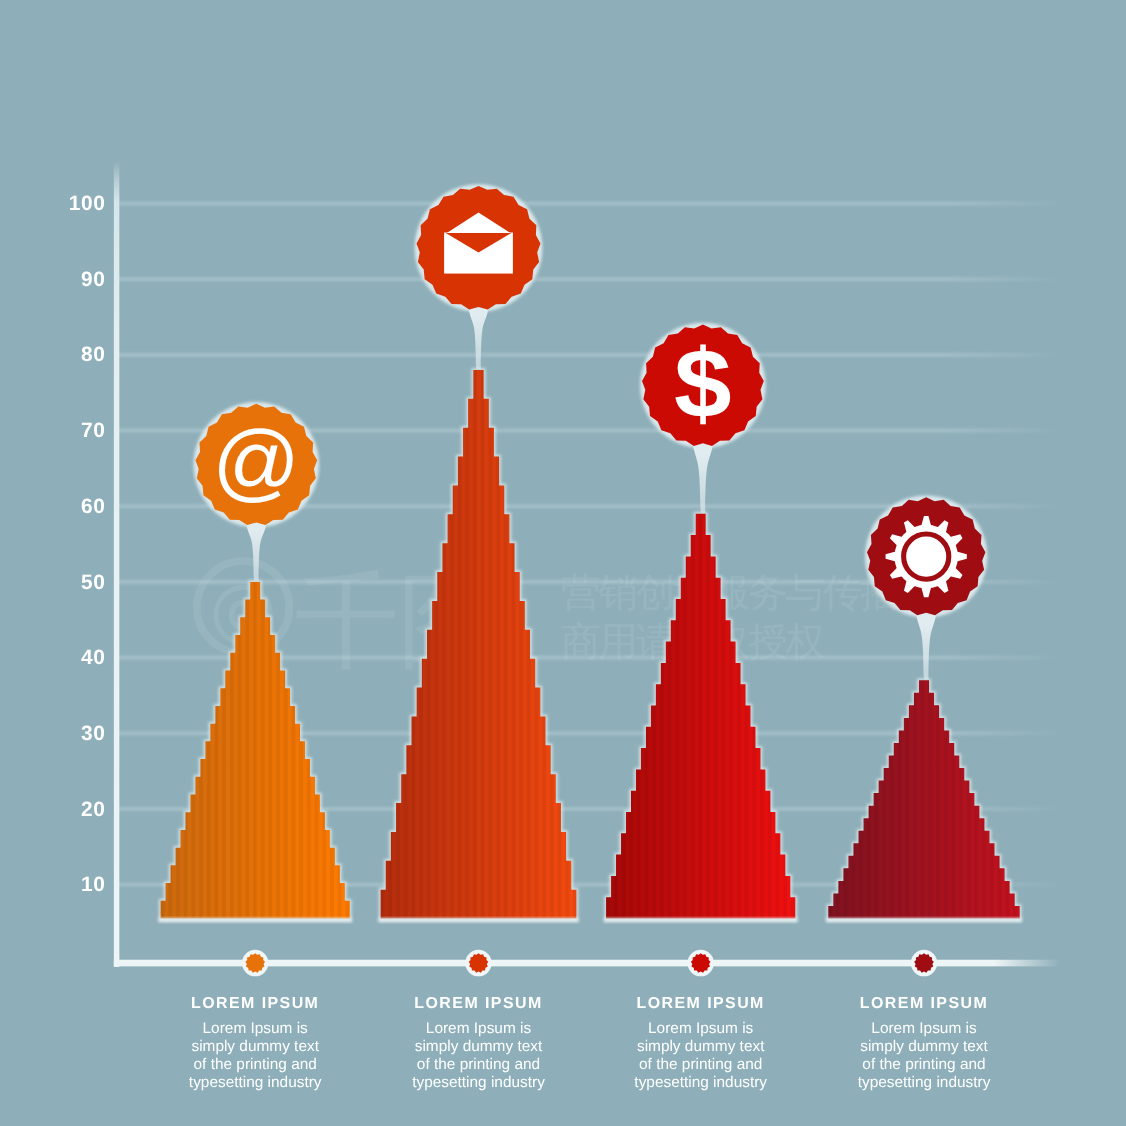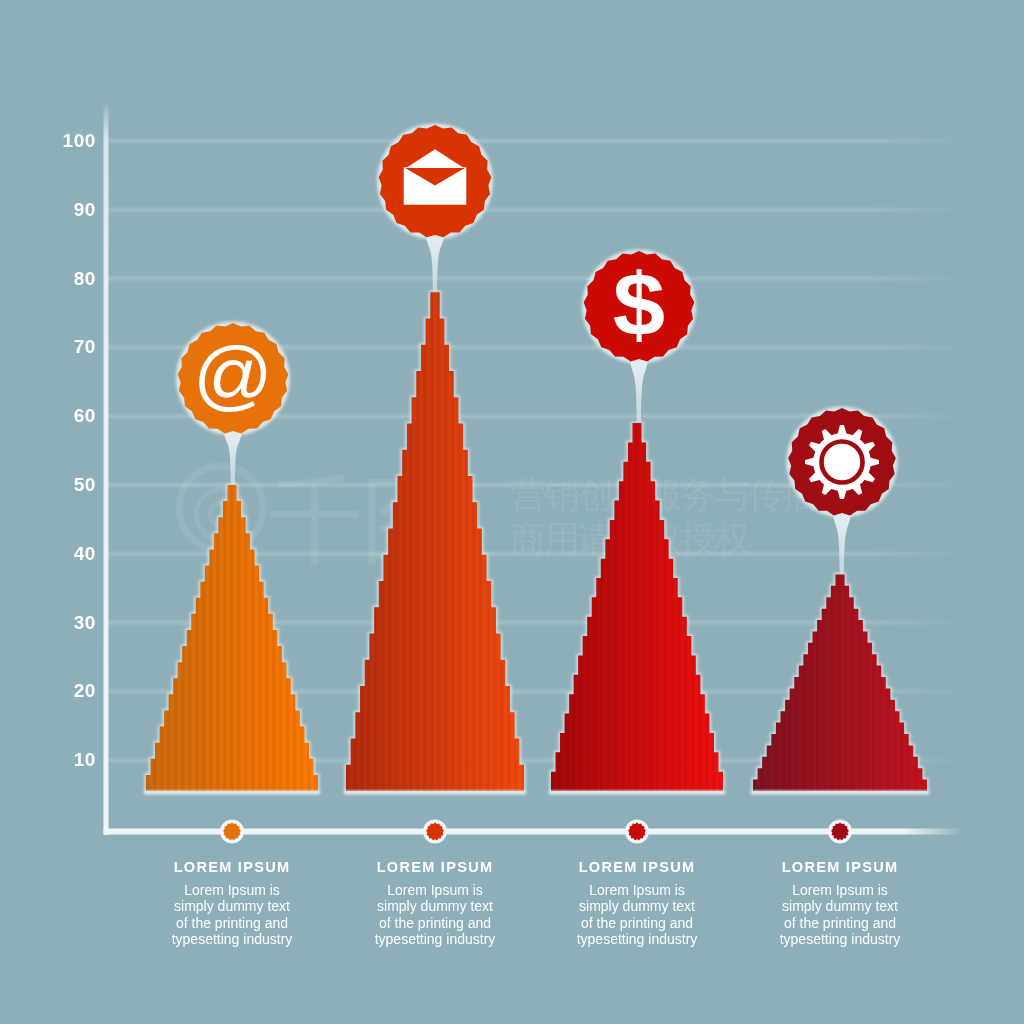--- a/index.html
+++ b/index.html
@@ -1,18 +1,18 @@
 <!DOCTYPE html>
 <html><head>
 <meta charset="utf-8">
 <style>
   html,body{margin:0;padding:0;}
   body{width:1024px;height:1024px;overflow:hidden;background:#8eafb9;
        font-family:"Liberation Sans",sans-serif;}
-  #stage{position:relative;width:1024px;height:852px;background:#8eafb9;}
+  #stage{position:relative;width:1024px;height:852px;background:#8eafb9;margin-top:44px;}
   svg.chart{position:absolute;left:0;top:0;width:1024px;height:1024px;display:block;}
   .ytick{fill:#ffffff;font-size:19px;font-weight:bold;letter-spacing:.6px;}
   .cap-title{fill:#ffffff;font-size:14.5px;font-weight:bold;letter-spacing:1.3px;}
   .cap-body{fill:#ffffff;font-size:14px;}
   text{font-family:"Liberation Sans",sans-serif;}
   .wm{opacity:.075;fill:#ffffff;}
   .wm-at{font-size:62px;font-family:"DejaVu Sans",sans-serif;fill:#ffffff;}
   .wm-mark{font-size:95px;letter-spacing:-2px;fill:#ffffff;}
   .wm-note{font-size:36px;letter-spacing:-2px;fill:#ffffff;}
 </style>

